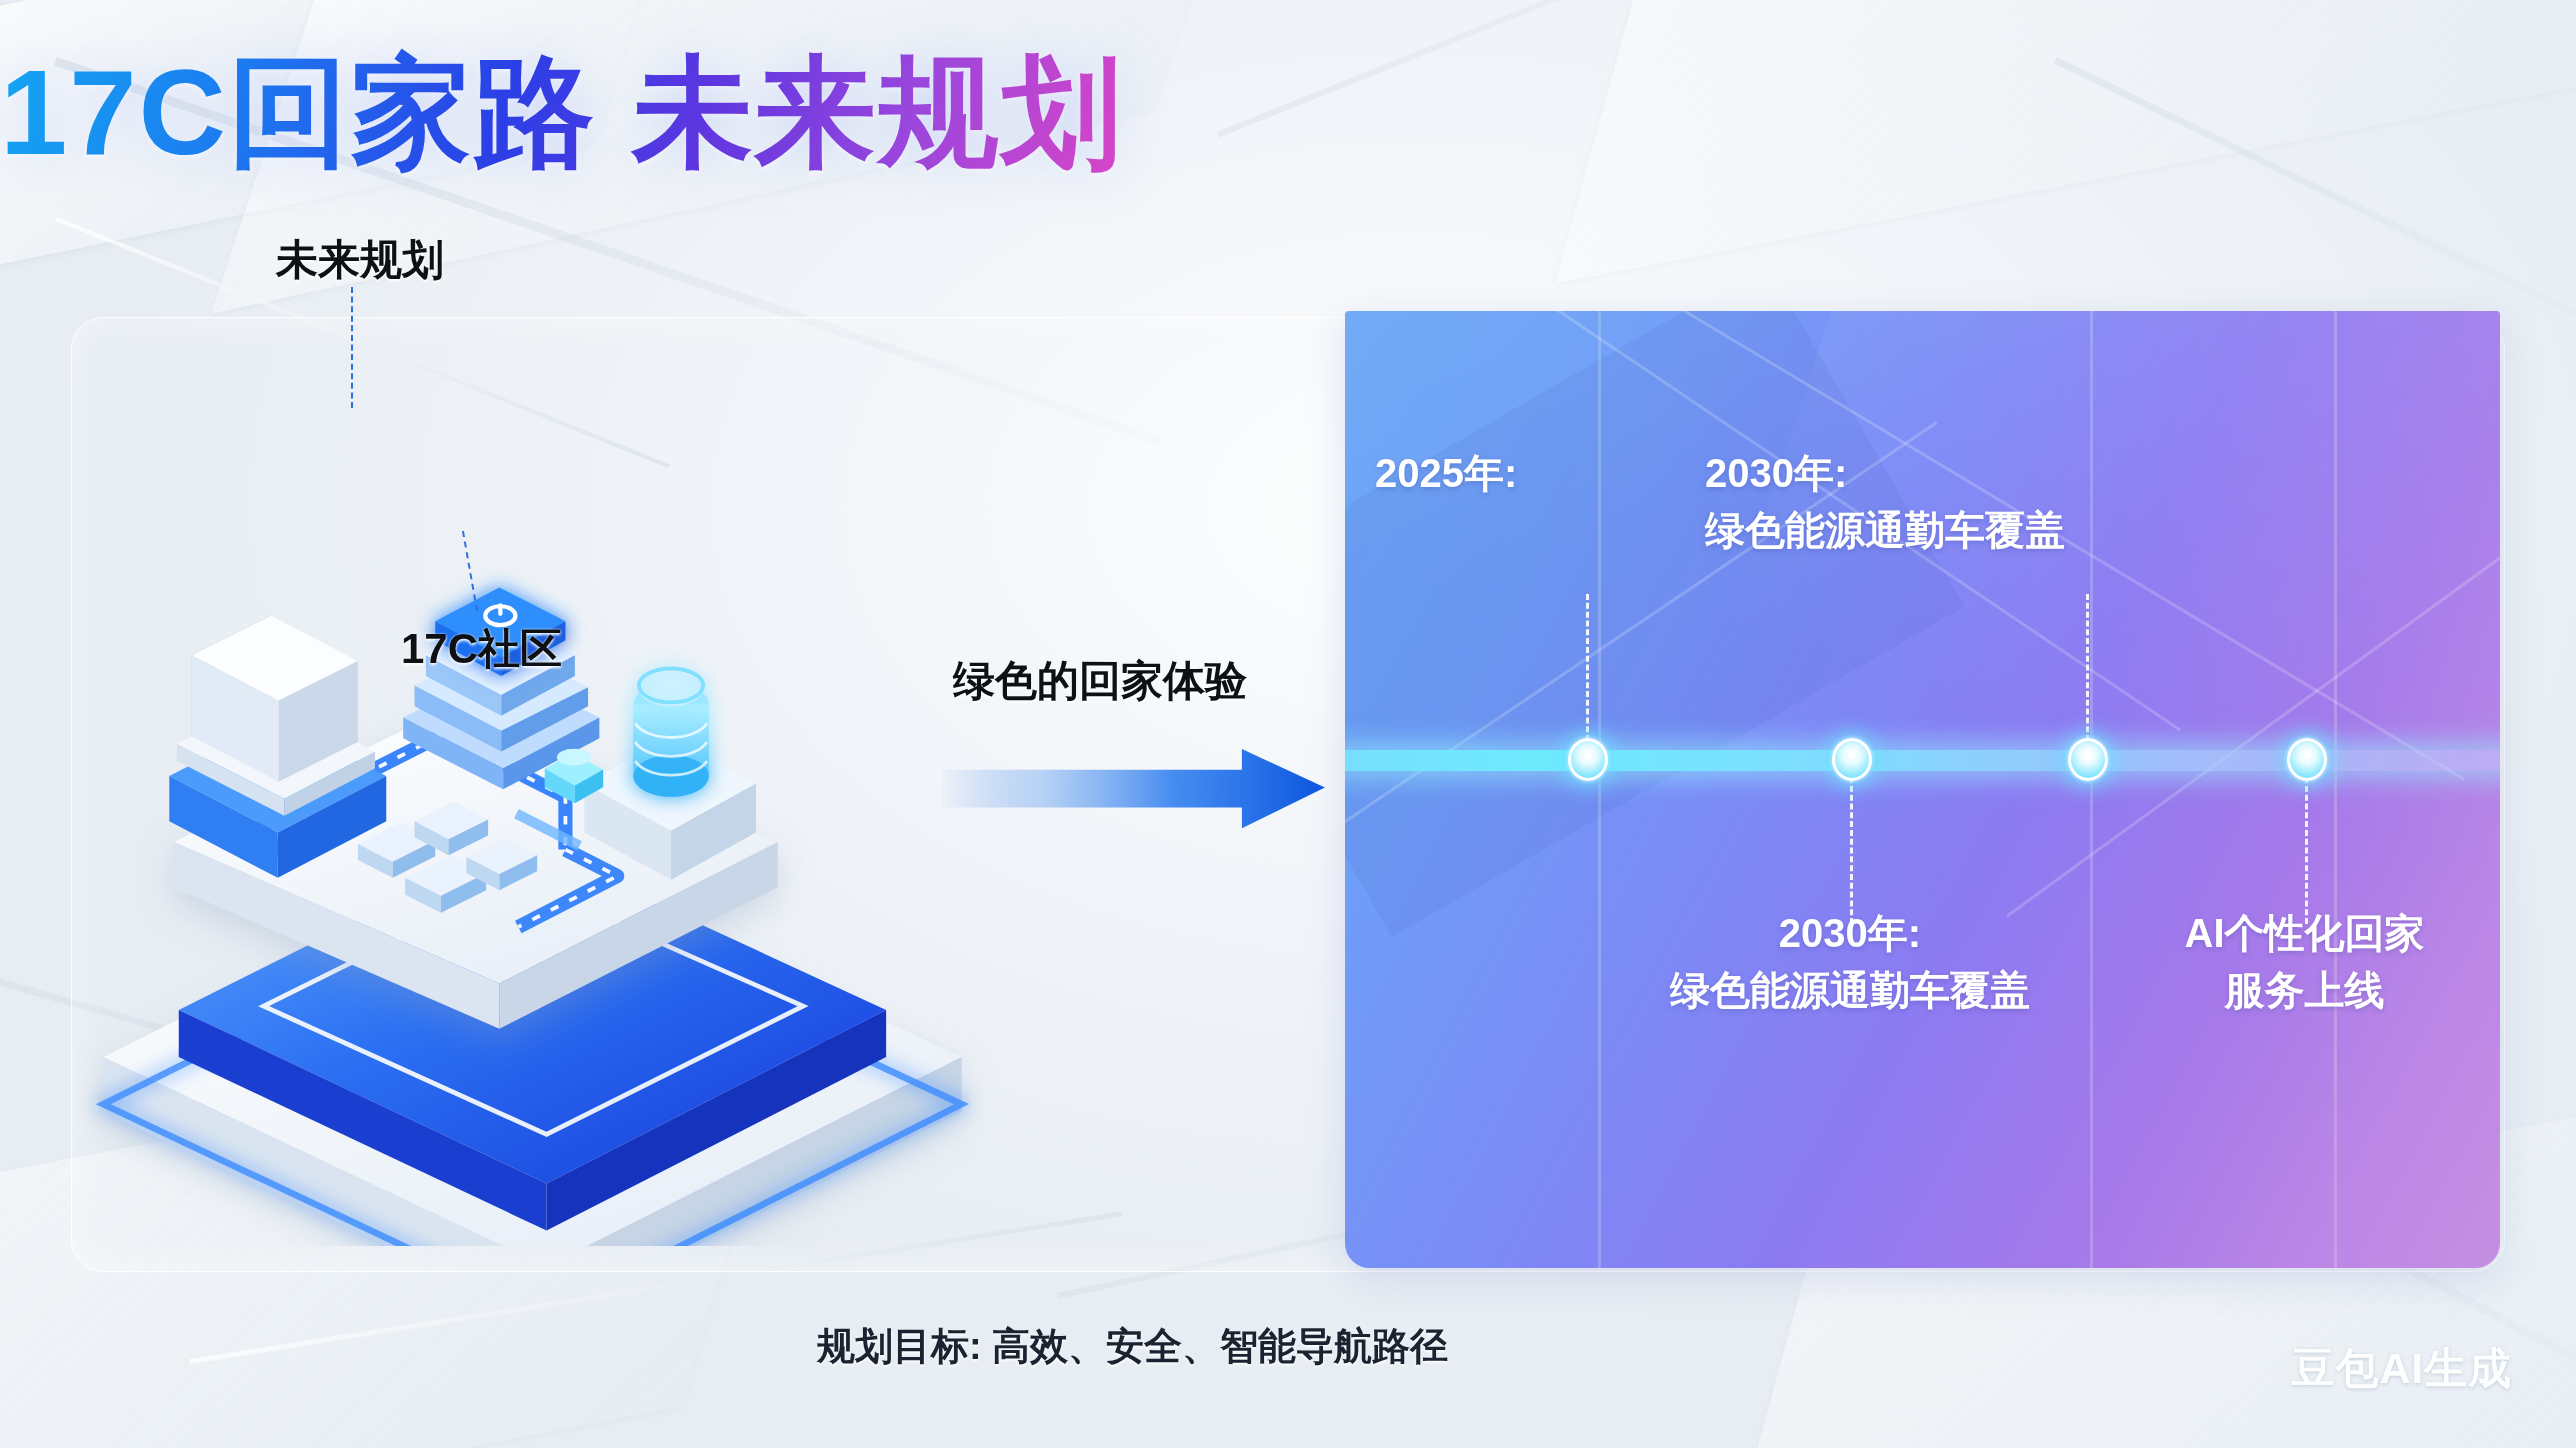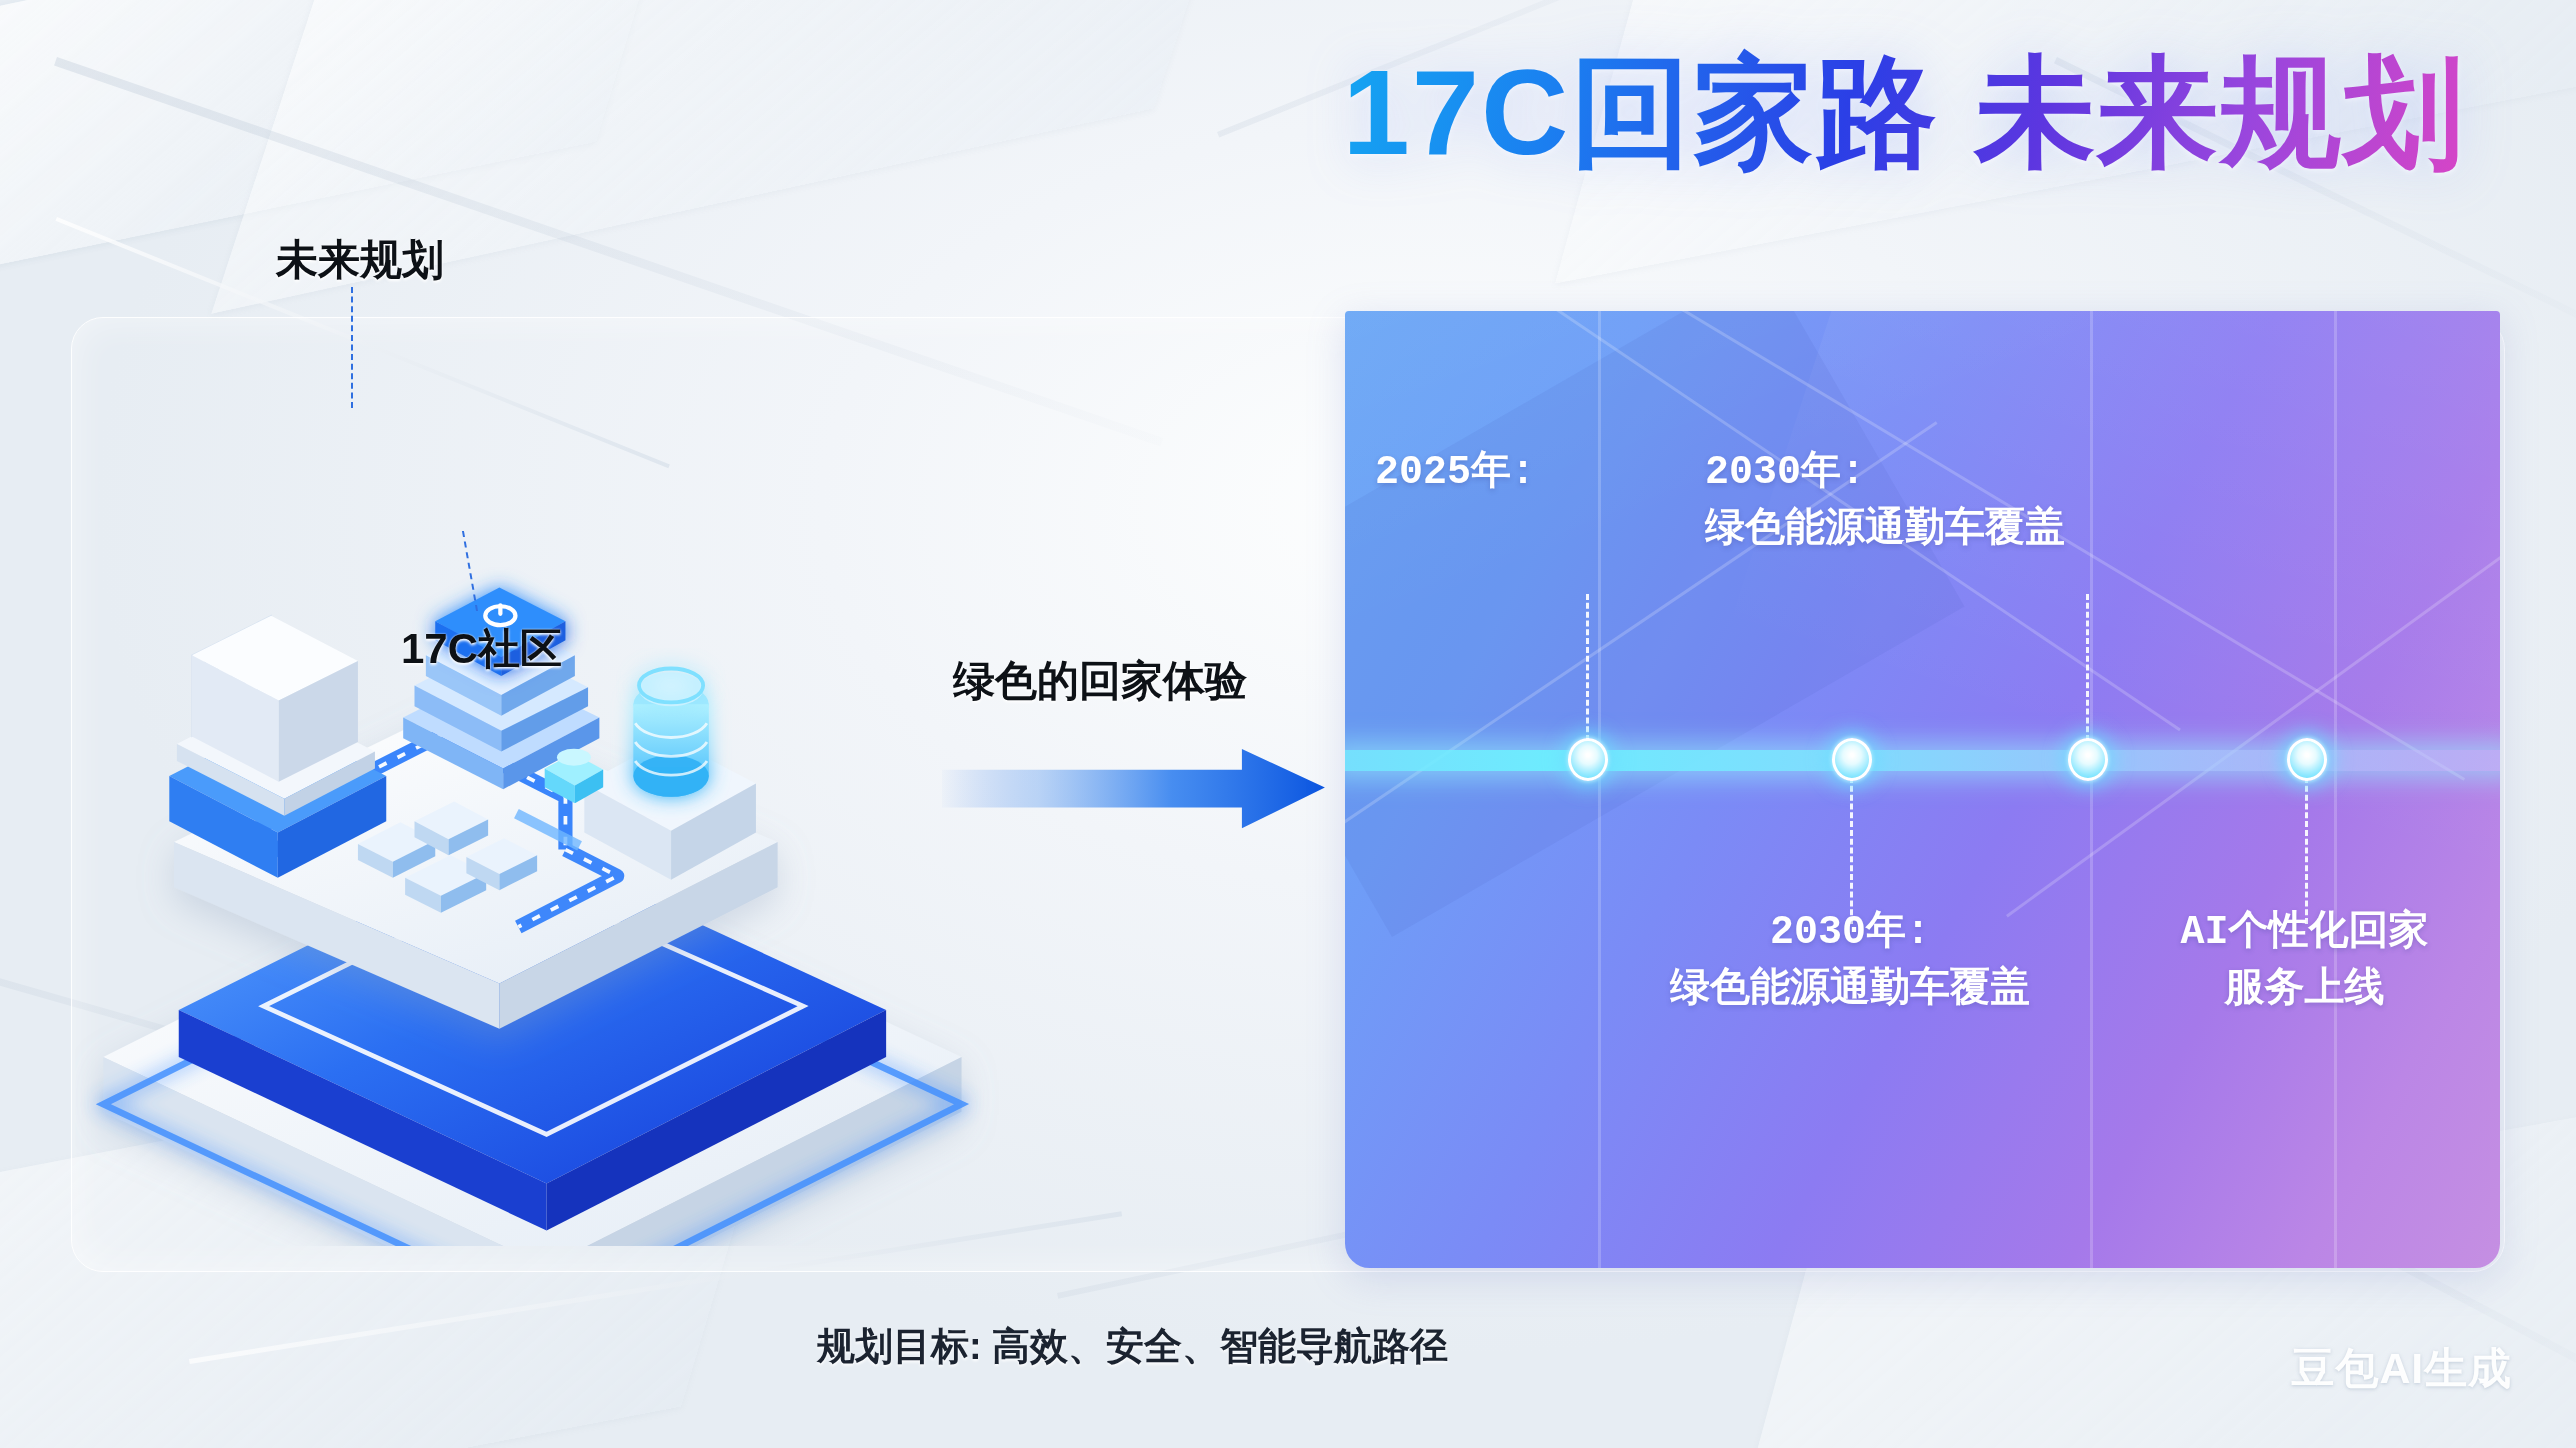--- a/index.html
+++ b/index.html
@@ -26,21 +26,21 @@
     position:absolute; background:linear-gradient(90deg, rgba(255,255,255,.9), rgba(205,216,228,.55));
     transform-origin:0 0;
   }
   #bg .shadowline {
     position:absolute; background:linear-gradient(90deg, rgba(176,190,207,.55), rgba(176,190,207,.05));
     transform-origin:0 0;
   }
 
   
   #title-wrap {
-    position:absolute; left:0; top:40px; width:2466px; text-align:right;
+    position:absolute; left:0; top:40px; width:2466px; text-align:left;
     pointer-events:none;
   }
   #title {
     display:inline-block;
     font-size:121px; font-weight:bold; letter-spacing:1.9px;
     line-height:1.2;
     background:linear-gradient(105deg,#14a6f2 0%,#1b7ef0 20%,#2b3fe6 45%,#5c36e0 62%,#9a46dd 80%,#d845c6 100%);
     -webkit-background-clip:text; background-clip:text;
     -webkit-text-fill-color:transparent; color:transparent;
     filter:drop-shadow(0 0 24.5px rgba(110,140,240,.30)) drop-shadow(0 2.8px 2.8px rgba(255,255,255,.85));
@@ -77,21 +77,20 @@
     background:linear-gradient(118deg,
         #69a6f5 0%,
         #6e9ef7 18%,
         #7b8bf6 38%,
         #8c7bf2 56%,
         #a579ea 74%,
         #bb86e6 88%,
         #c58fe2 100%);
     overflow:hidden;
     box-shadow:0 9.4px 38px rgba(120,130,200,.22);
-    font-family:Liberation Mono, monospace;
   }
   #panel .facet {
     position:absolute; transform-origin:0 0;
     background:linear-gradient(180deg, rgba(255,255,255,.085), rgba(255,255,255,0));
   }
   #panel .facet-line {
     position:absolute; transform-origin:0 0;
     background:rgba(255,255,255,.20);
   }
   #panel .facet-dark {

